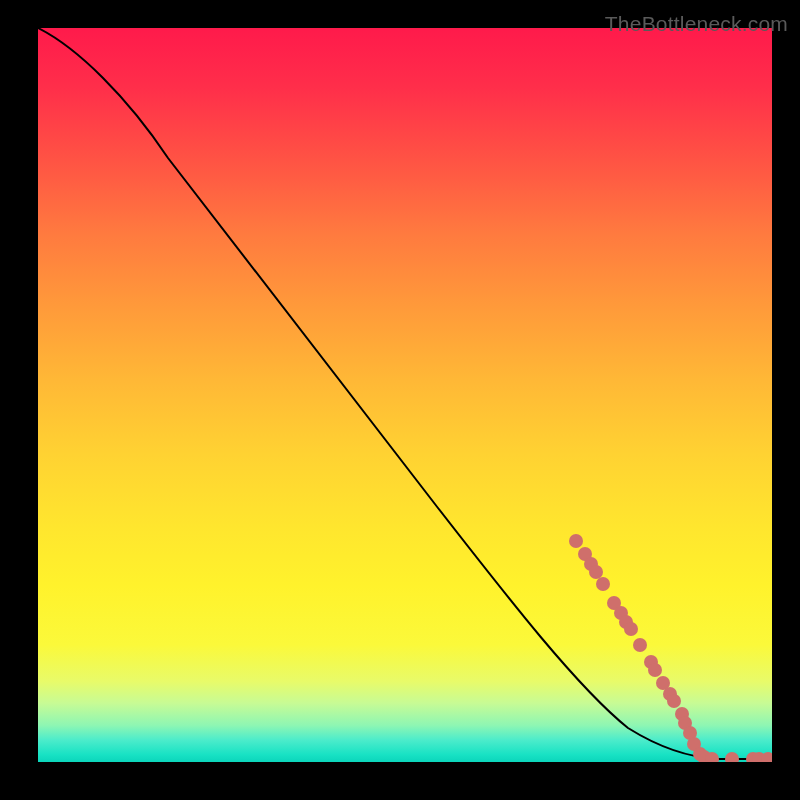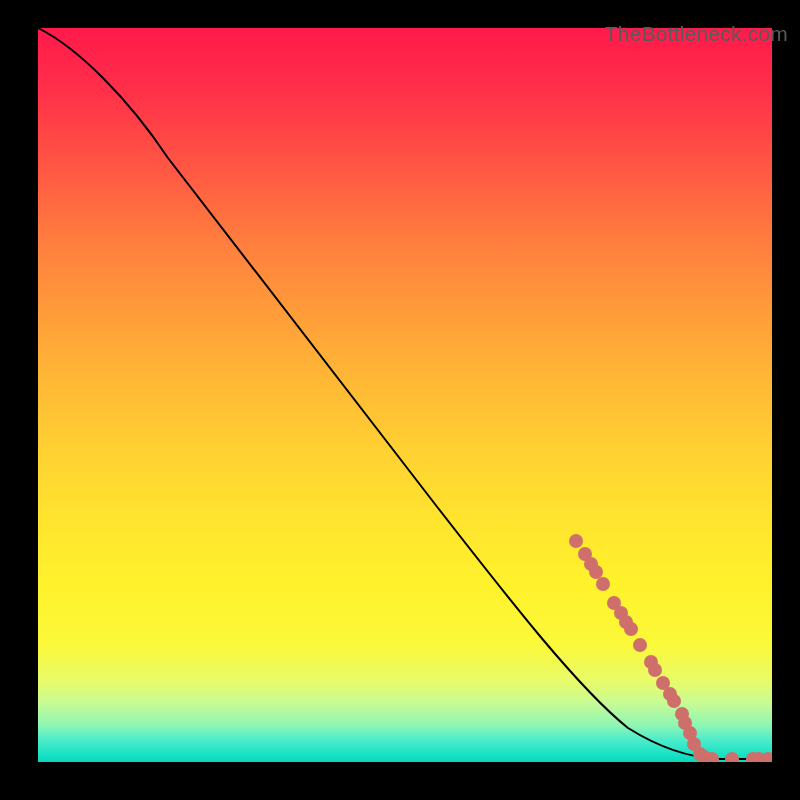--- a/index.html
+++ b/index.html
@@ -6,21 +6,21 @@
   body {
     width: 800px;
     height: 800px;
     background: #000;
     position: relative;
     font-family: Arial, sans-serif;
     overflow: hidden;
   }
   .watermark {
     position: absolute;
-    top: 22px;
+    top: 12px;
     right: 12px;
     color: #5a5a5a;
     font-size: 21px;
     font-weight: 400;
     z-index: 10;
     letter-spacing: 0.2px;
   }
   .plot-area {
     position: absolute;
     left: 38px;

